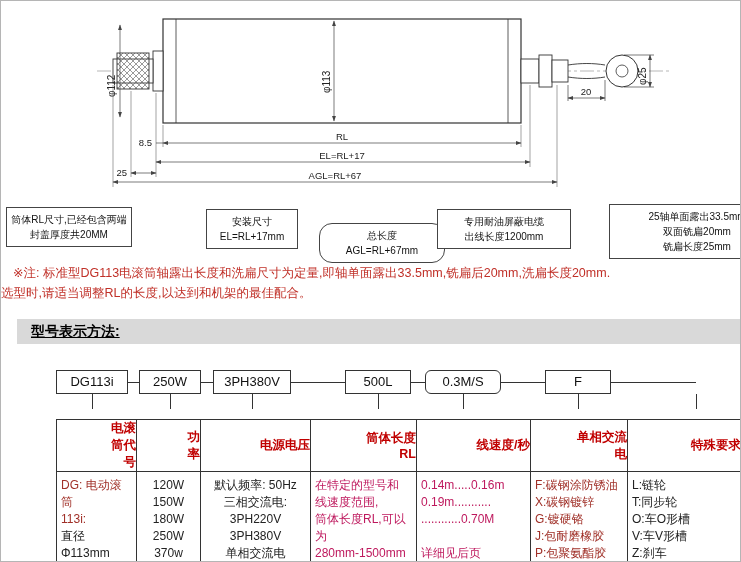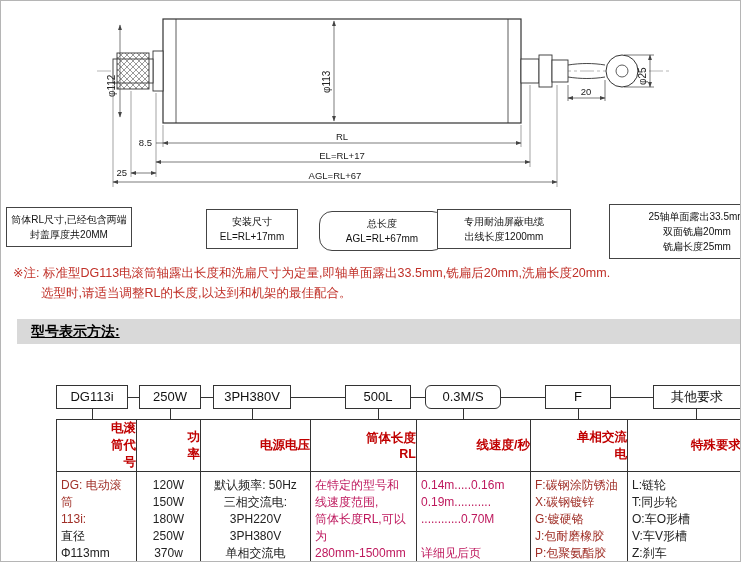--- a/index.html
+++ b/index.html
@@ -18,35 +18,35 @@
   .drawing { position: absolute; top: 0; left: 0; }
 
   
   .callouts { position: absolute; top: 202px; left: 0; width: 741px; height: 58px; }
   .callout {
     position: absolute; border: 1px solid #444; background: #fff;
     text-align: center; font-size: 10px; line-height: 15px; padding: 4px 2px; color: #111;
   }
   .c1 { left: 5px;   top: 4px; width: 126px; }
   .c2 { left: 205px; top: 6px; width: 92px; }
-  .c3 { left: 318px; top: 8px; width: 126px; border-radius: 13px; }
+  .c3 { left: 318px; top: 20px; width: 126px; border-radius: 13px; }
   .c4 { left: 436px; top: 6px; width: 134px; }
   .c5 { left: 608px; top: 1px; width: 176px; }
 
   
   .note { position: absolute; top: 262px; left: 0; width: 741px; color: #c03028; font-size: 12.5px; }
   .note .l1 { margin-left: 12px; line-height: 20px; }
-  .note .l2 { margin-left: 40px; line-height: 20px; }
+  .note .l2 { line-height: 20px; }
 
   
   .band { position: absolute; top: 318px; left: 16px; width: 741px; height: 25px; background: #d9d9d9; display: flex; align-items: center; }
   .band .title { margin-left: 14px; font-weight: bold; font-size: 14px; text-decoration: underline; color: #000; }
 
   
-  .model { position: absolute; top: 373px; left: 0; width: 741px; height: 50px; }
+  .model { position: absolute; top: 358px; left: 0; width: 741px; height: 50px; }
   .model .hline { position: absolute; top: 23px; left: 91px; width: 604px; border-top: 1px solid #333; }
   .mbox {
     position: absolute; top: 11px; height: 24px; border: 1px solid #333; background: #fff;
     text-align: center; line-height: 22px; font-size: 13px; color: #111;
   }
   .m1 { left: 55px;  width: 72px; }
   .m2 { left: 138px; width: 62px; }
   .m3 { left: 212px; width: 78px; }
   .m4 { left: 344px; width: 66px; }
   .m5 { left: 424px; width: 76px; border-radius: 6px; }
@@ -170,21 +170,20 @@
 </div>
 
 <div class="model">
   <div class="hline"></div>
   <div class="mbox m1">DG113i</div>
   <div class="mbox m2">250W</div>
   <div class="mbox m3">3PH380V</div>
   <div class="mbox m4">500L</div>
   <div class="mbox m5">0.3M/S</div>
   <div class="mbox m6">F</div>
-  <div class="mbox m7">其他要求</div>
   <div class="vline v1"></div>
   <div class="vline v2"></div>
   <div class="vline v3"></div>
   <div class="vline v4"></div>
   <div class="vline v5"></div>
   <div class="vline v6"></div>
   <div class="vline v7"></div>
 </div>
 
 <table class="spec">

